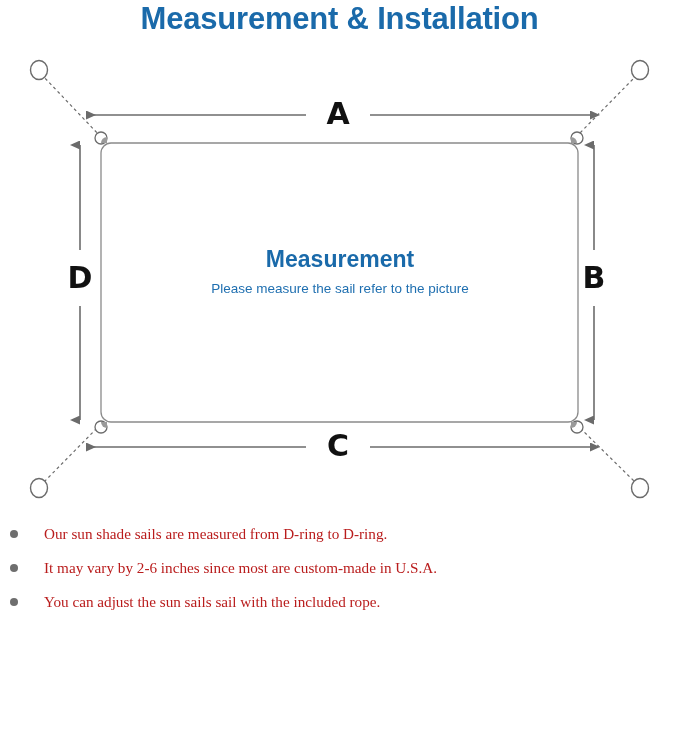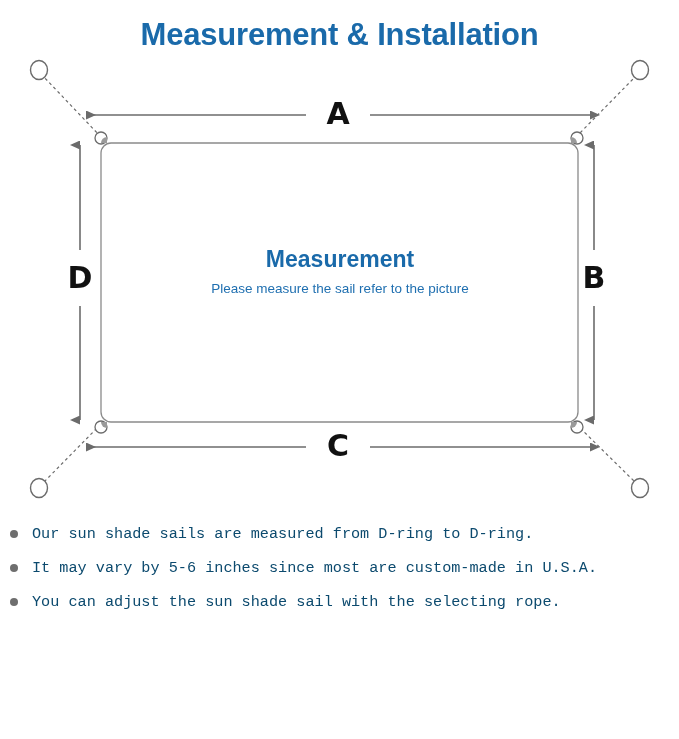--- a/index.html
+++ b/index.html
@@ -11,21 +11,21 @@
     width: 679px;
     height: 739px;
     position: relative;
     font-family: "Liberation Sans", sans-serif;
     overflow: hidden;
   }
 
   
   #page-title {
     position: absolute;
-    top: 16px;
+    top: 0px;
     left: 0;
     width: 679px;
     text-align: center;
     font-size: 31px;
     font-weight: bold;
     color: #1a6aaa;
     letter-spacing: -0.2px;
     line-height: 38px;
     white-space: nowrap;
   }
@@ -67,26 +67,26 @@
 
   
   #notes {
     position: absolute;
     top: 524px;
     left: 0px;
     width: 679px;
   }
   .note-item {
     position: relative;
-    padding-left: 32px;
+    padding-left: 44px;
     margin-bottom: 14px;
-    color: #0c4a6e;
+    color: #b91c1c;
     font-size: 15.2px;
     line-height: 20px;
-    font-family: Liberation Mono, monospace;
+    font-family: Liberation Serif, serif;
     padding-right: 4px;
   }
   .note-bullet {
     position: absolute;
     left: 10px;
     top: 6px;
     width: 8px;
     height: 8px;
     border-radius: 50%;
     background: #6e6e6e;
@@ -174,19 +174,19 @@
   </svg>
 </div>
 
 <div id="notes">
   <div class="note-item">
     <span class="note-bullet"></span>
     <span>Our sun shade sails are measured from D-ring to D-ring.</span>
   </div>
   <div class="note-item">
     <span class="note-bullet"></span>
-    <span>It may vary by 5-6 inches since most are custom-made in U.S.A.</span>
+    <span>It may vary by 2-6 inches since most are custom-made in U.S.A.</span>
   </div>
   <div class="note-item">
     <span class="note-bullet"></span>
-    <span>You can adjust the sun shade sail with the selecting rope.</span>
+    <span>You can adjust the sun sails sail with the included rope.</span>
   </div>
 </div>
 
 </body></html>

